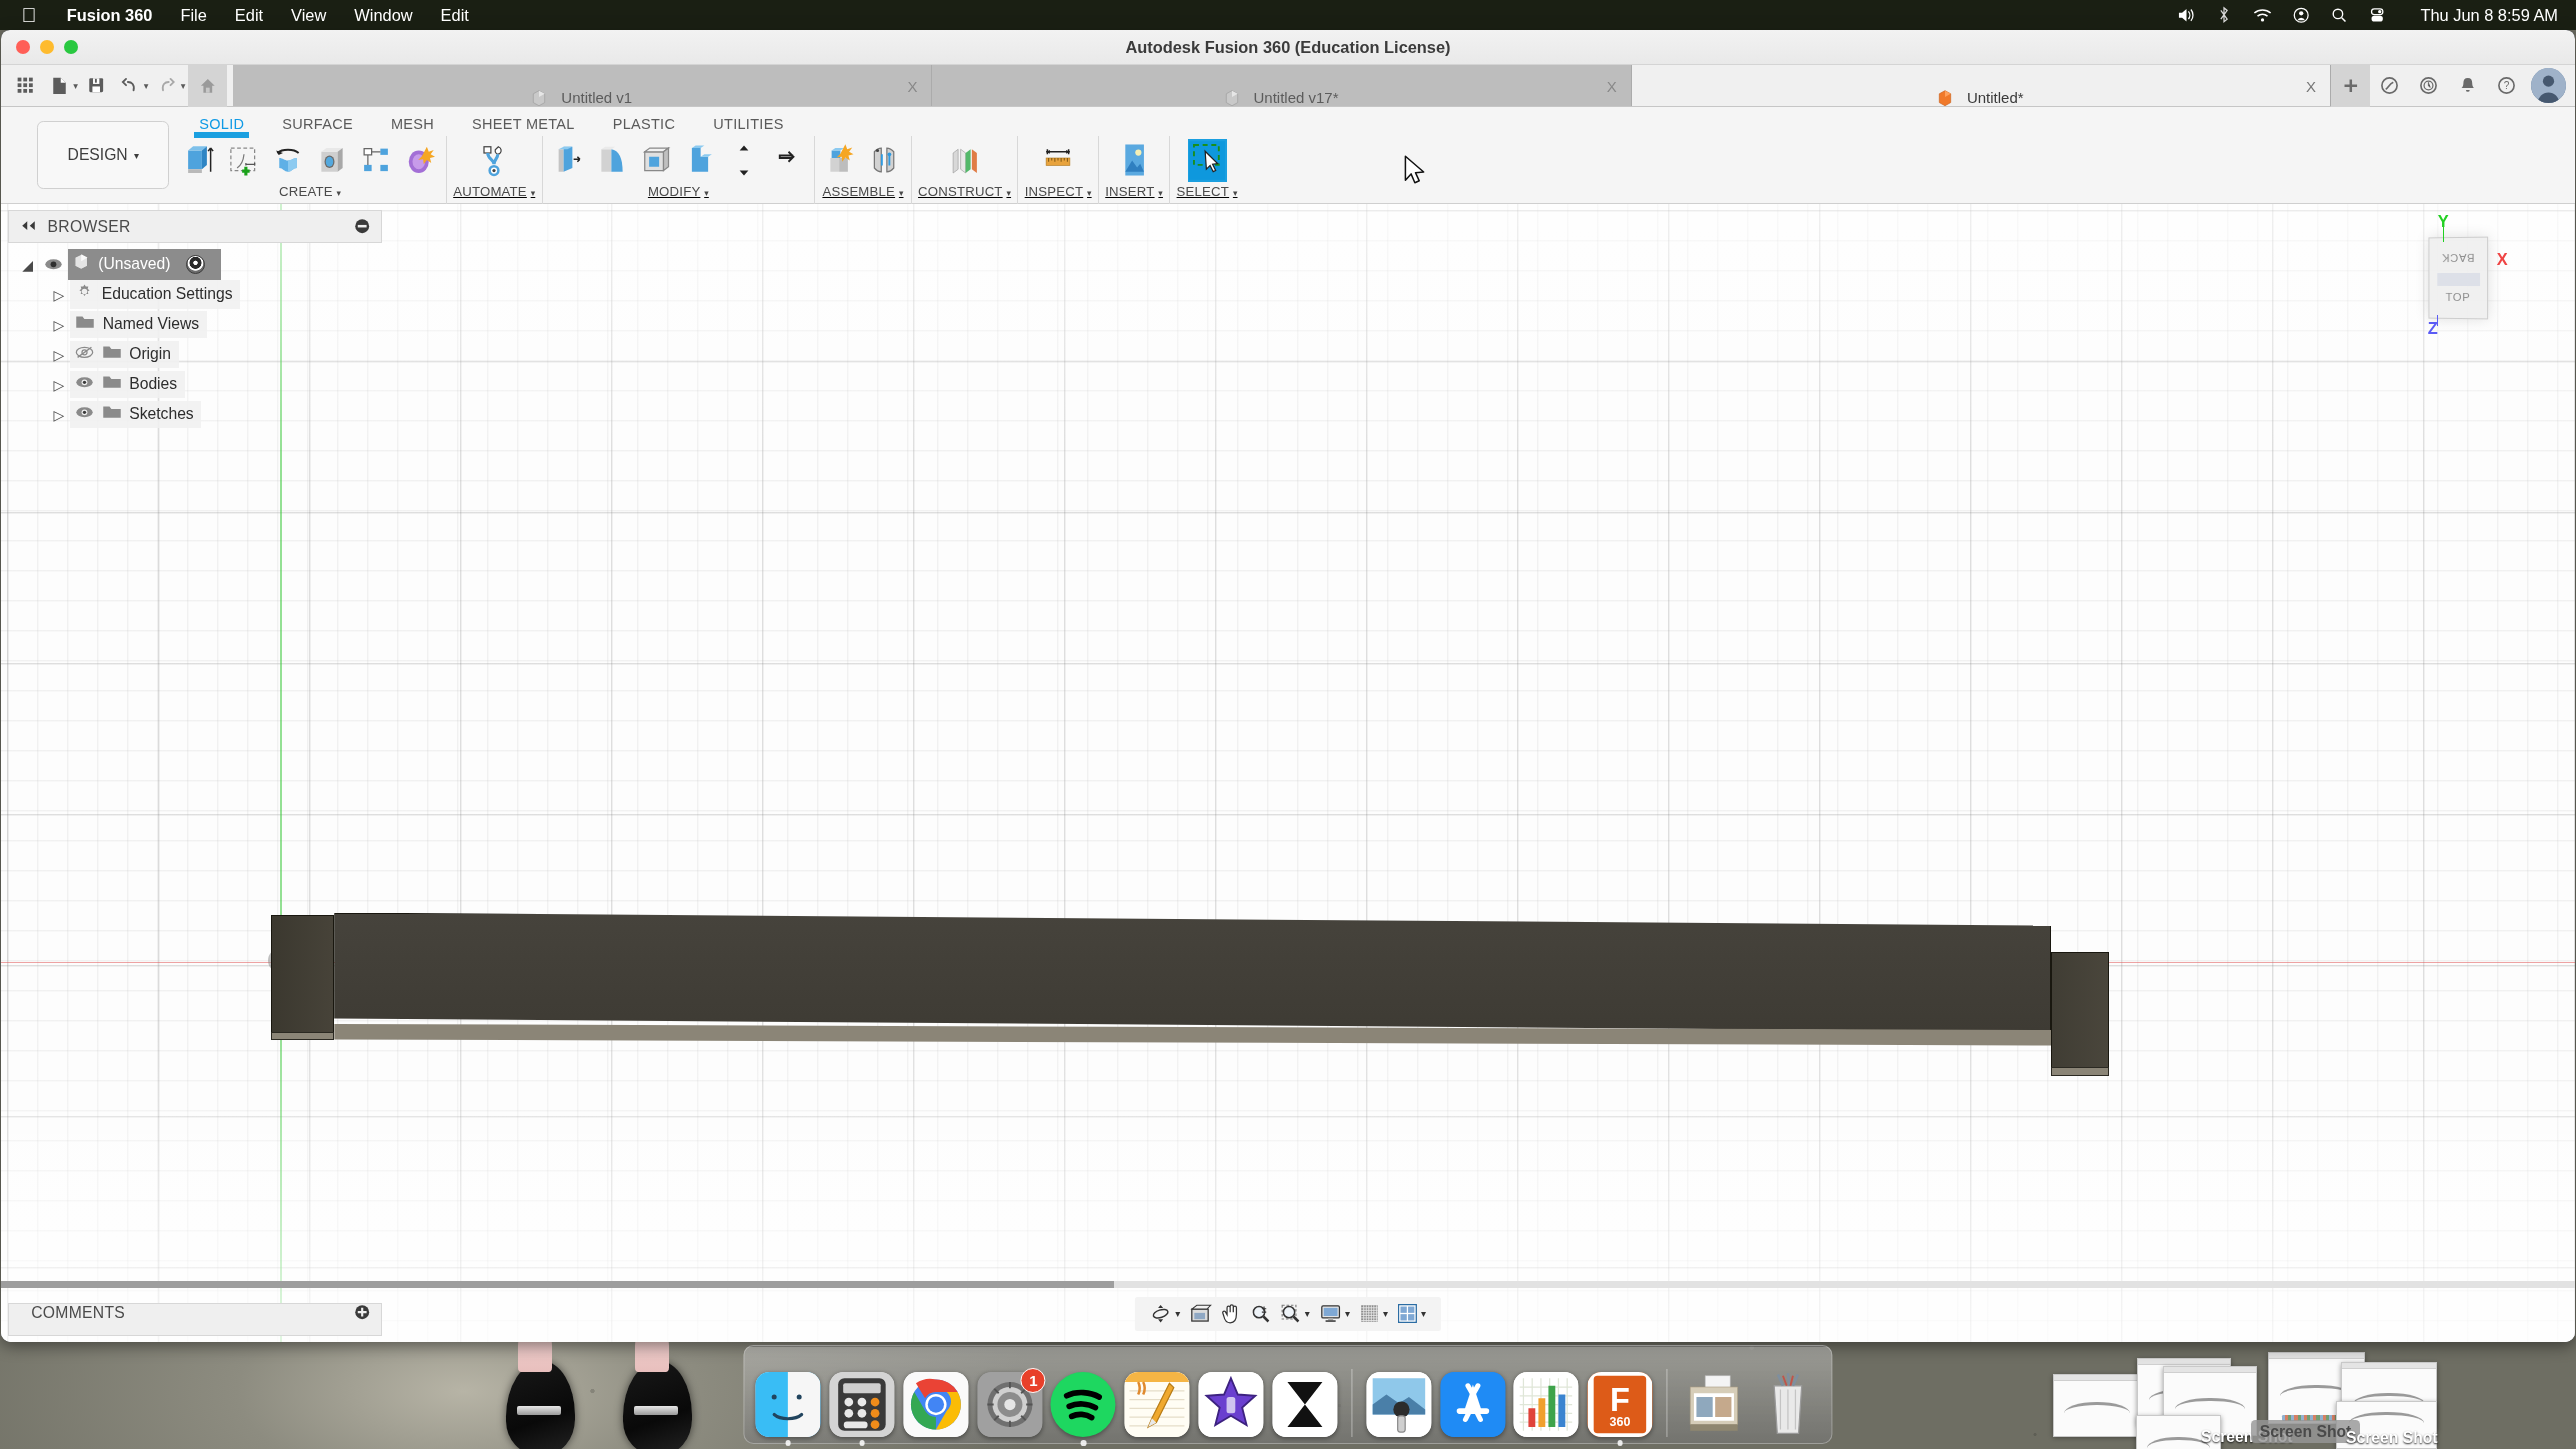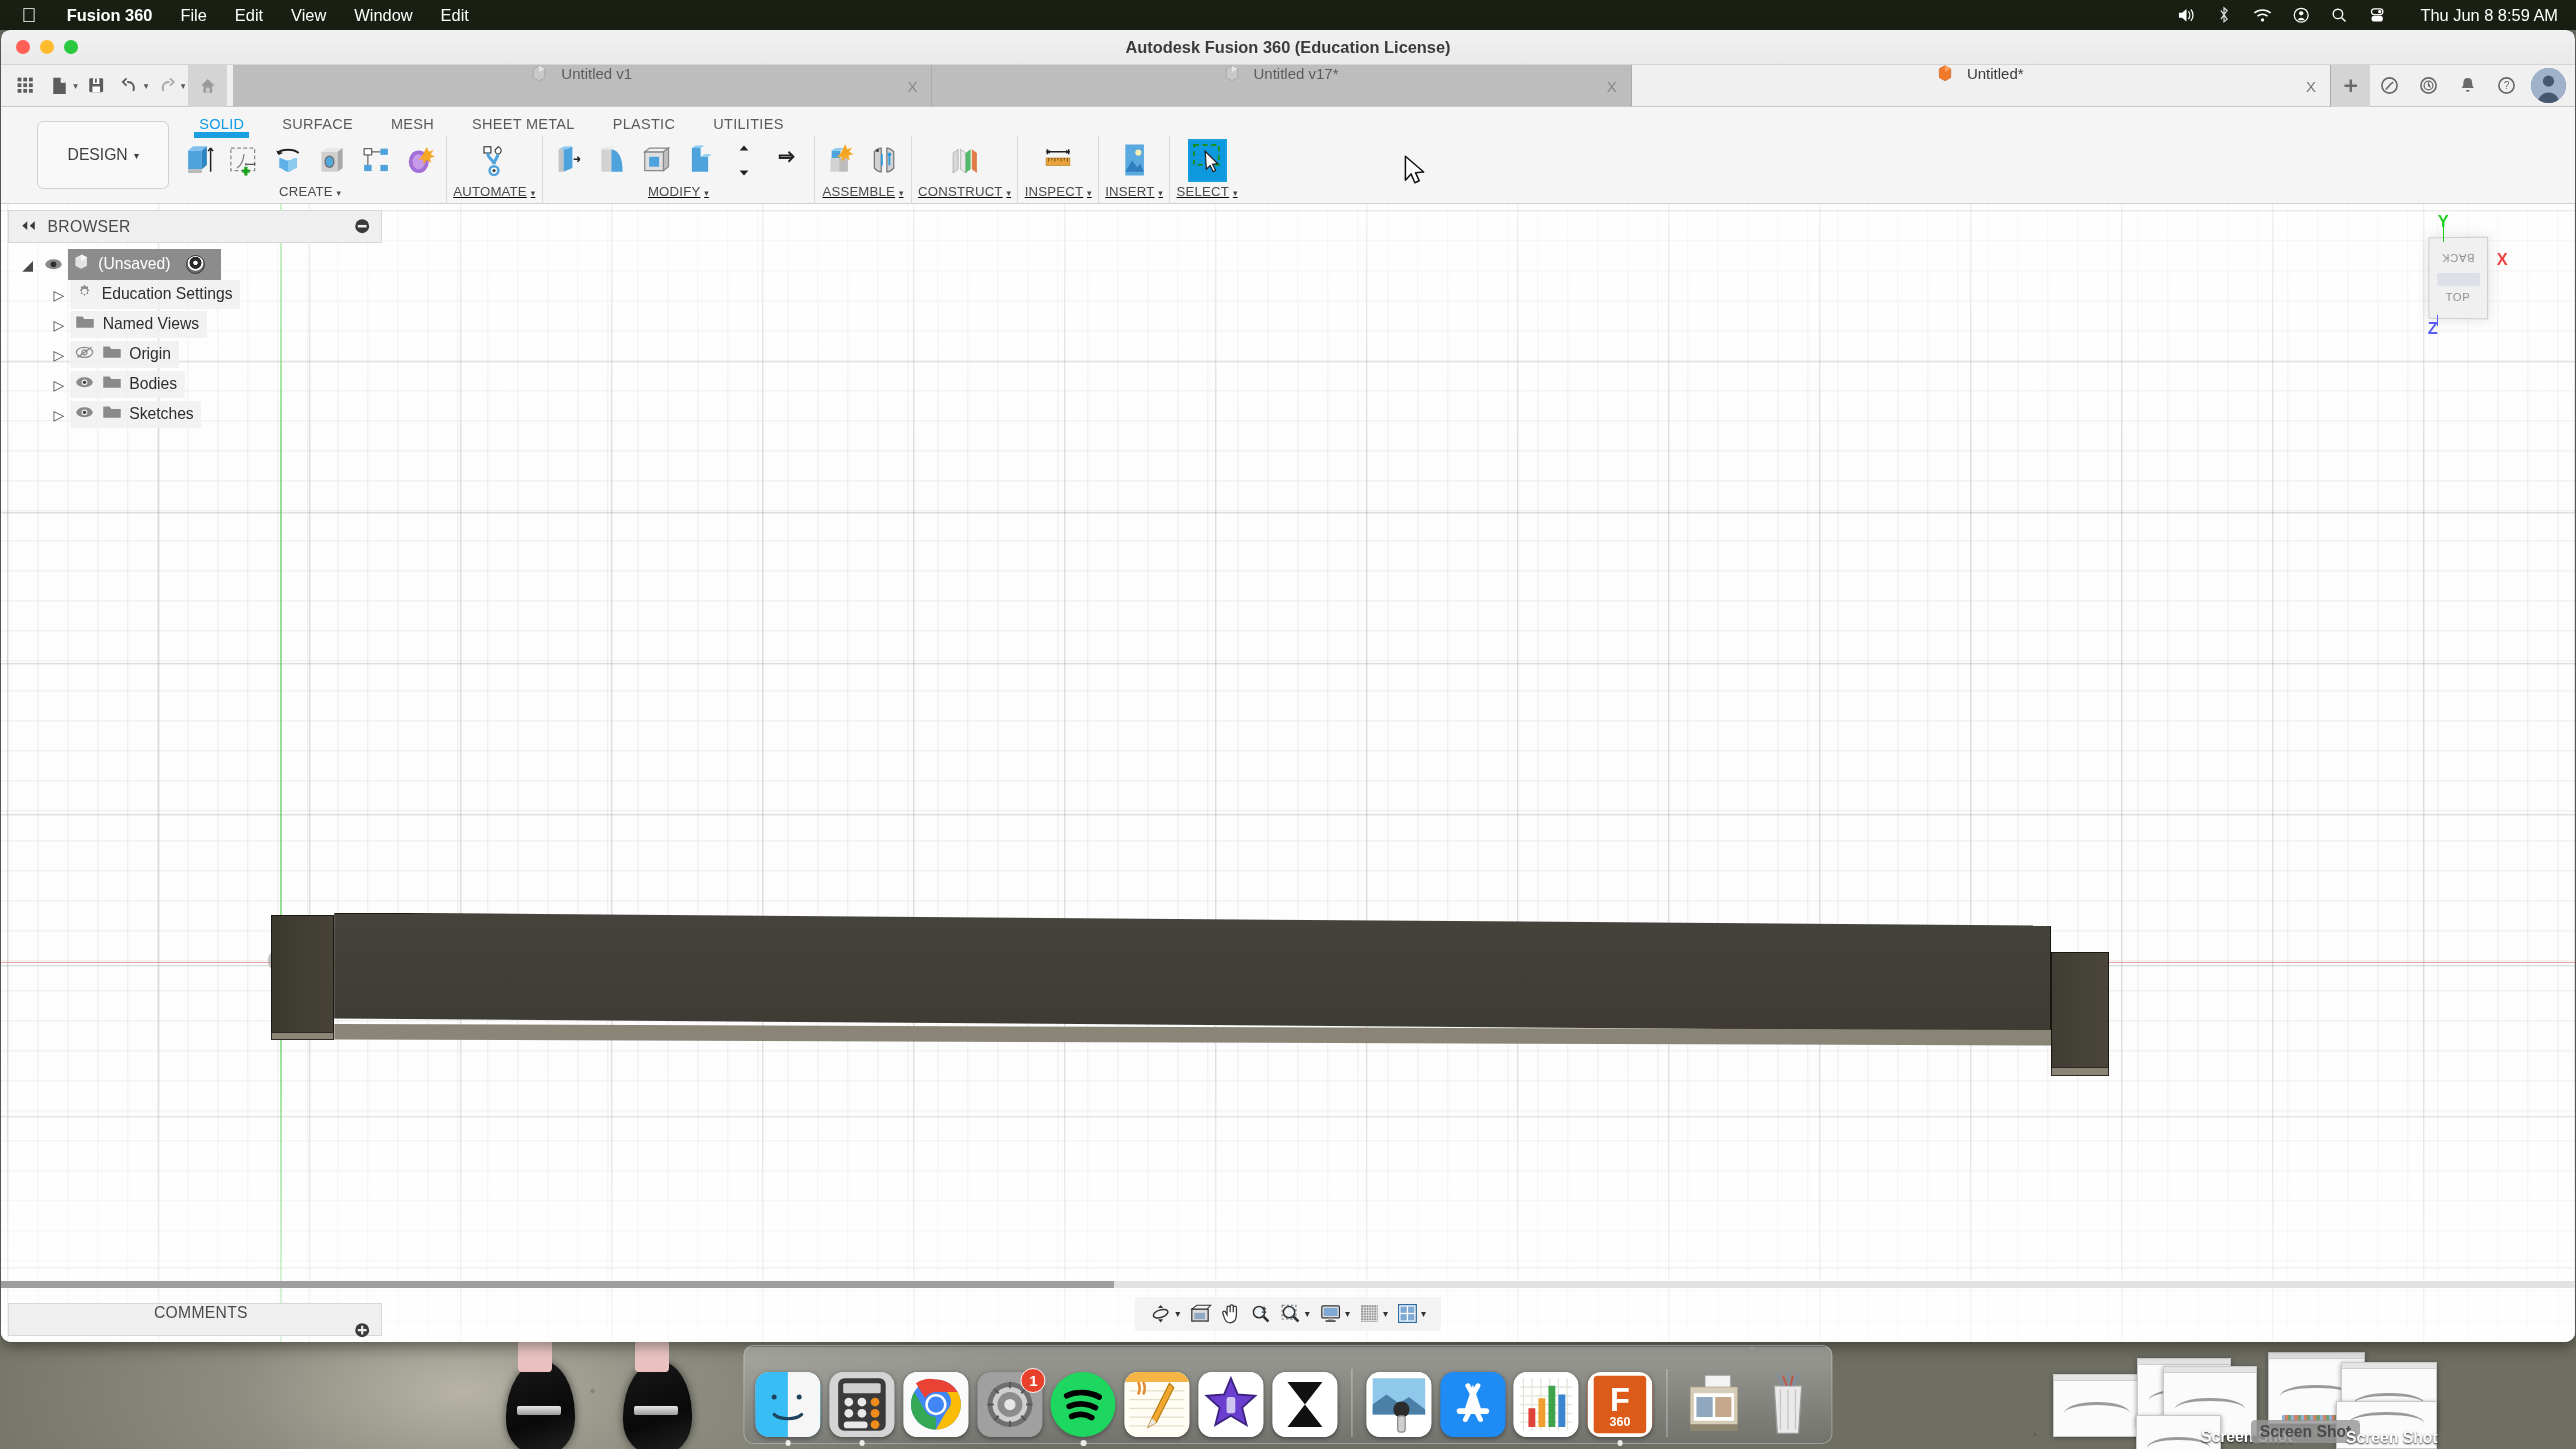--- a/index.html
+++ b/index.html
@@ -143,21 +143,21 @@
     background: #f0f0f0; border-bottom: 0.6px solid #c6c6c6;
   }
   #quickbar { display: flex; align-items: center; gap: 2.5px; padding: 0 6.3px 0 8.8px; }
   .qb { width: 31px; height: 33px; display:flex; align-items:center; justify-content:center; cursor:pointer; }
   .qb svg { display:block; }
   .qb-caret { font-size: 9.4px; color:#5a5a5a; margin-left:-3.8px; }
   .qb.home { background: #d4d4d4; width: 39px; height: 42px; }
 
   .doc-tab {
     flex: 1 1 0; position: relative;
-    display: flex; align-items: flex-start; justify-content: center;
+    display: flex; align-items: flex-end; justify-content: center;
     gap: 15px;
     background: #bdbdbd;
     border-right: 0.6px solid #ababab;
     font-size: 15px; color: #5c5c5c;
     cursor: pointer; min-width: 0;
   }
   .doc-tab.active { background: #f0f0f0; color: #3a3a3a; }
   .doc-tab .tab-x {
     position: absolute; right: 14px; top: 50%; transform: translateY(-50%);
     font-size: 15px; color: #888;
@@ -314,23 +314,22 @@
   .radio-dot {
     width: 19px; height: 19px; border-radius: 50%;
     background: radial-gradient(circle at 50% 40%, #ffffff 0 1.9px, #2a2a2a 2.5px 5.7px, #ffffff 6.3px 7.5px, #6d6d6d 8.2px 9.4px);
     border: 1.3px solid #3a3a3a; margin-left: 6.3px;
   }
 
   
   #comments {
     position: absolute; left: 6.3px; bottom: 6.3px; width: 374px; height: 33px;
     background: #efefef; border: 0.6px solid #d7d7d7;
-    display:flex; align-items:center; padding: 0 10px;
+    display:flex; padding: 0 10px;
     z-index: 10;
-    flex-direction: column;
   }
   #comments .title { font-size: 15.7px; color: #4a4a4a; letter-spacing: 0.3px; margin-left: 12.6px; }
   #comments .plus { margin-left: auto; }
 
   
   #viewcube { position: absolute; right: 50px; top: 3.1px; width: 132px; height: 138px; z-index: 8; }
   #viewcube .cube {
     position:absolute; left: 35px; top: 30px;
     width: 60px; height: 82px;
     background: rgba(238,238,238,.86);

